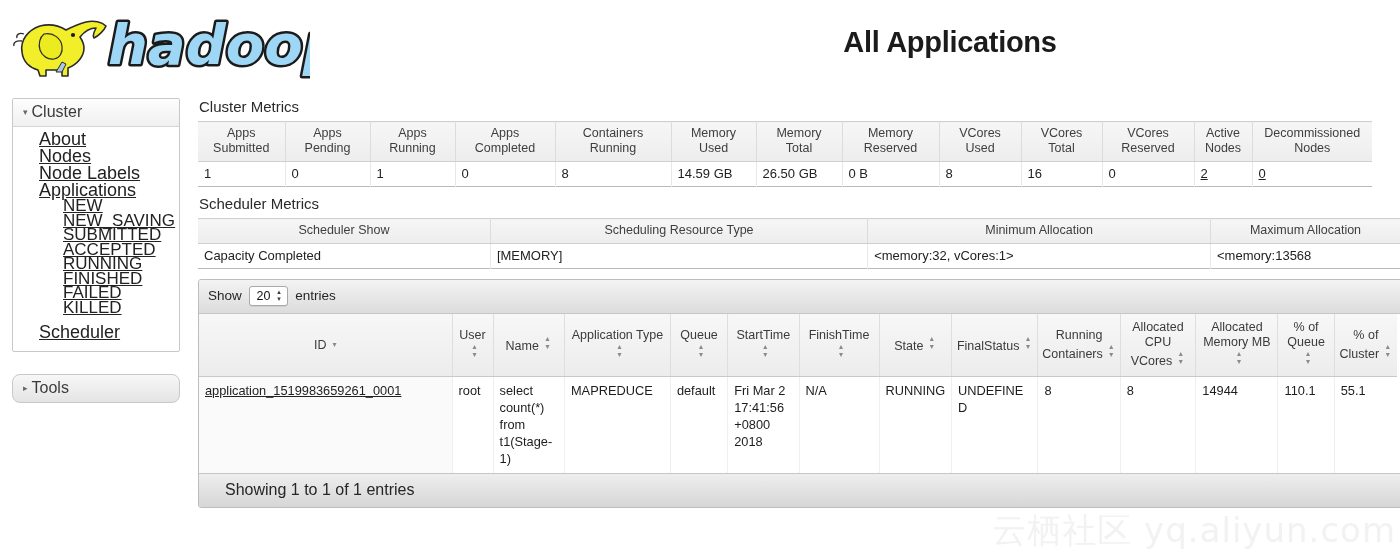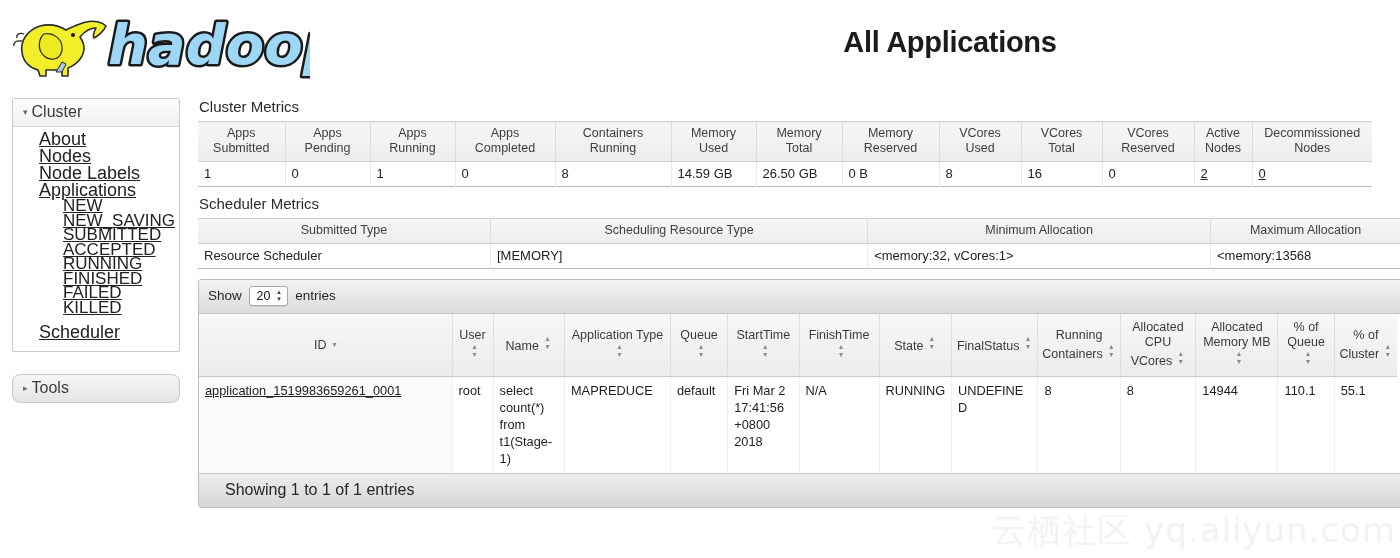--- a/index.html
+++ b/index.html
@@ -389,29 +389,29 @@
   <div class="clip-wrap">
     <table class="metrics" id="scheduler-metrics-table">
       <colgroup>
         <col style="width:313px">
           <col style="width:415px">
           <col style="width:367px">
           <col style="width:200px">
       </colgroup>
       <thead>
           <tr>
-            <th>Submitted Type</th>
+            <th>Scheduler Show</th>
             <th>Scheduling Resource Type</th>
             <th>Minimum Allocation</th>
             <th>Maximum Allocation</th>
           </tr>
         </thead>
       <tbody>
           <tr>
-            <td>Resource Scheduler</td>
+            <td>Capacity Completed</td>
             <td>[MEMORY]</td>
             <td>&lt;memory:32, vCores:1&gt;</td>
             <td>&lt;memory:13568</td>
           </tr>
         </tbody>
     </table>
   </div>
 
   <div id="apps-wrapper">
     <div class="dt-top">

